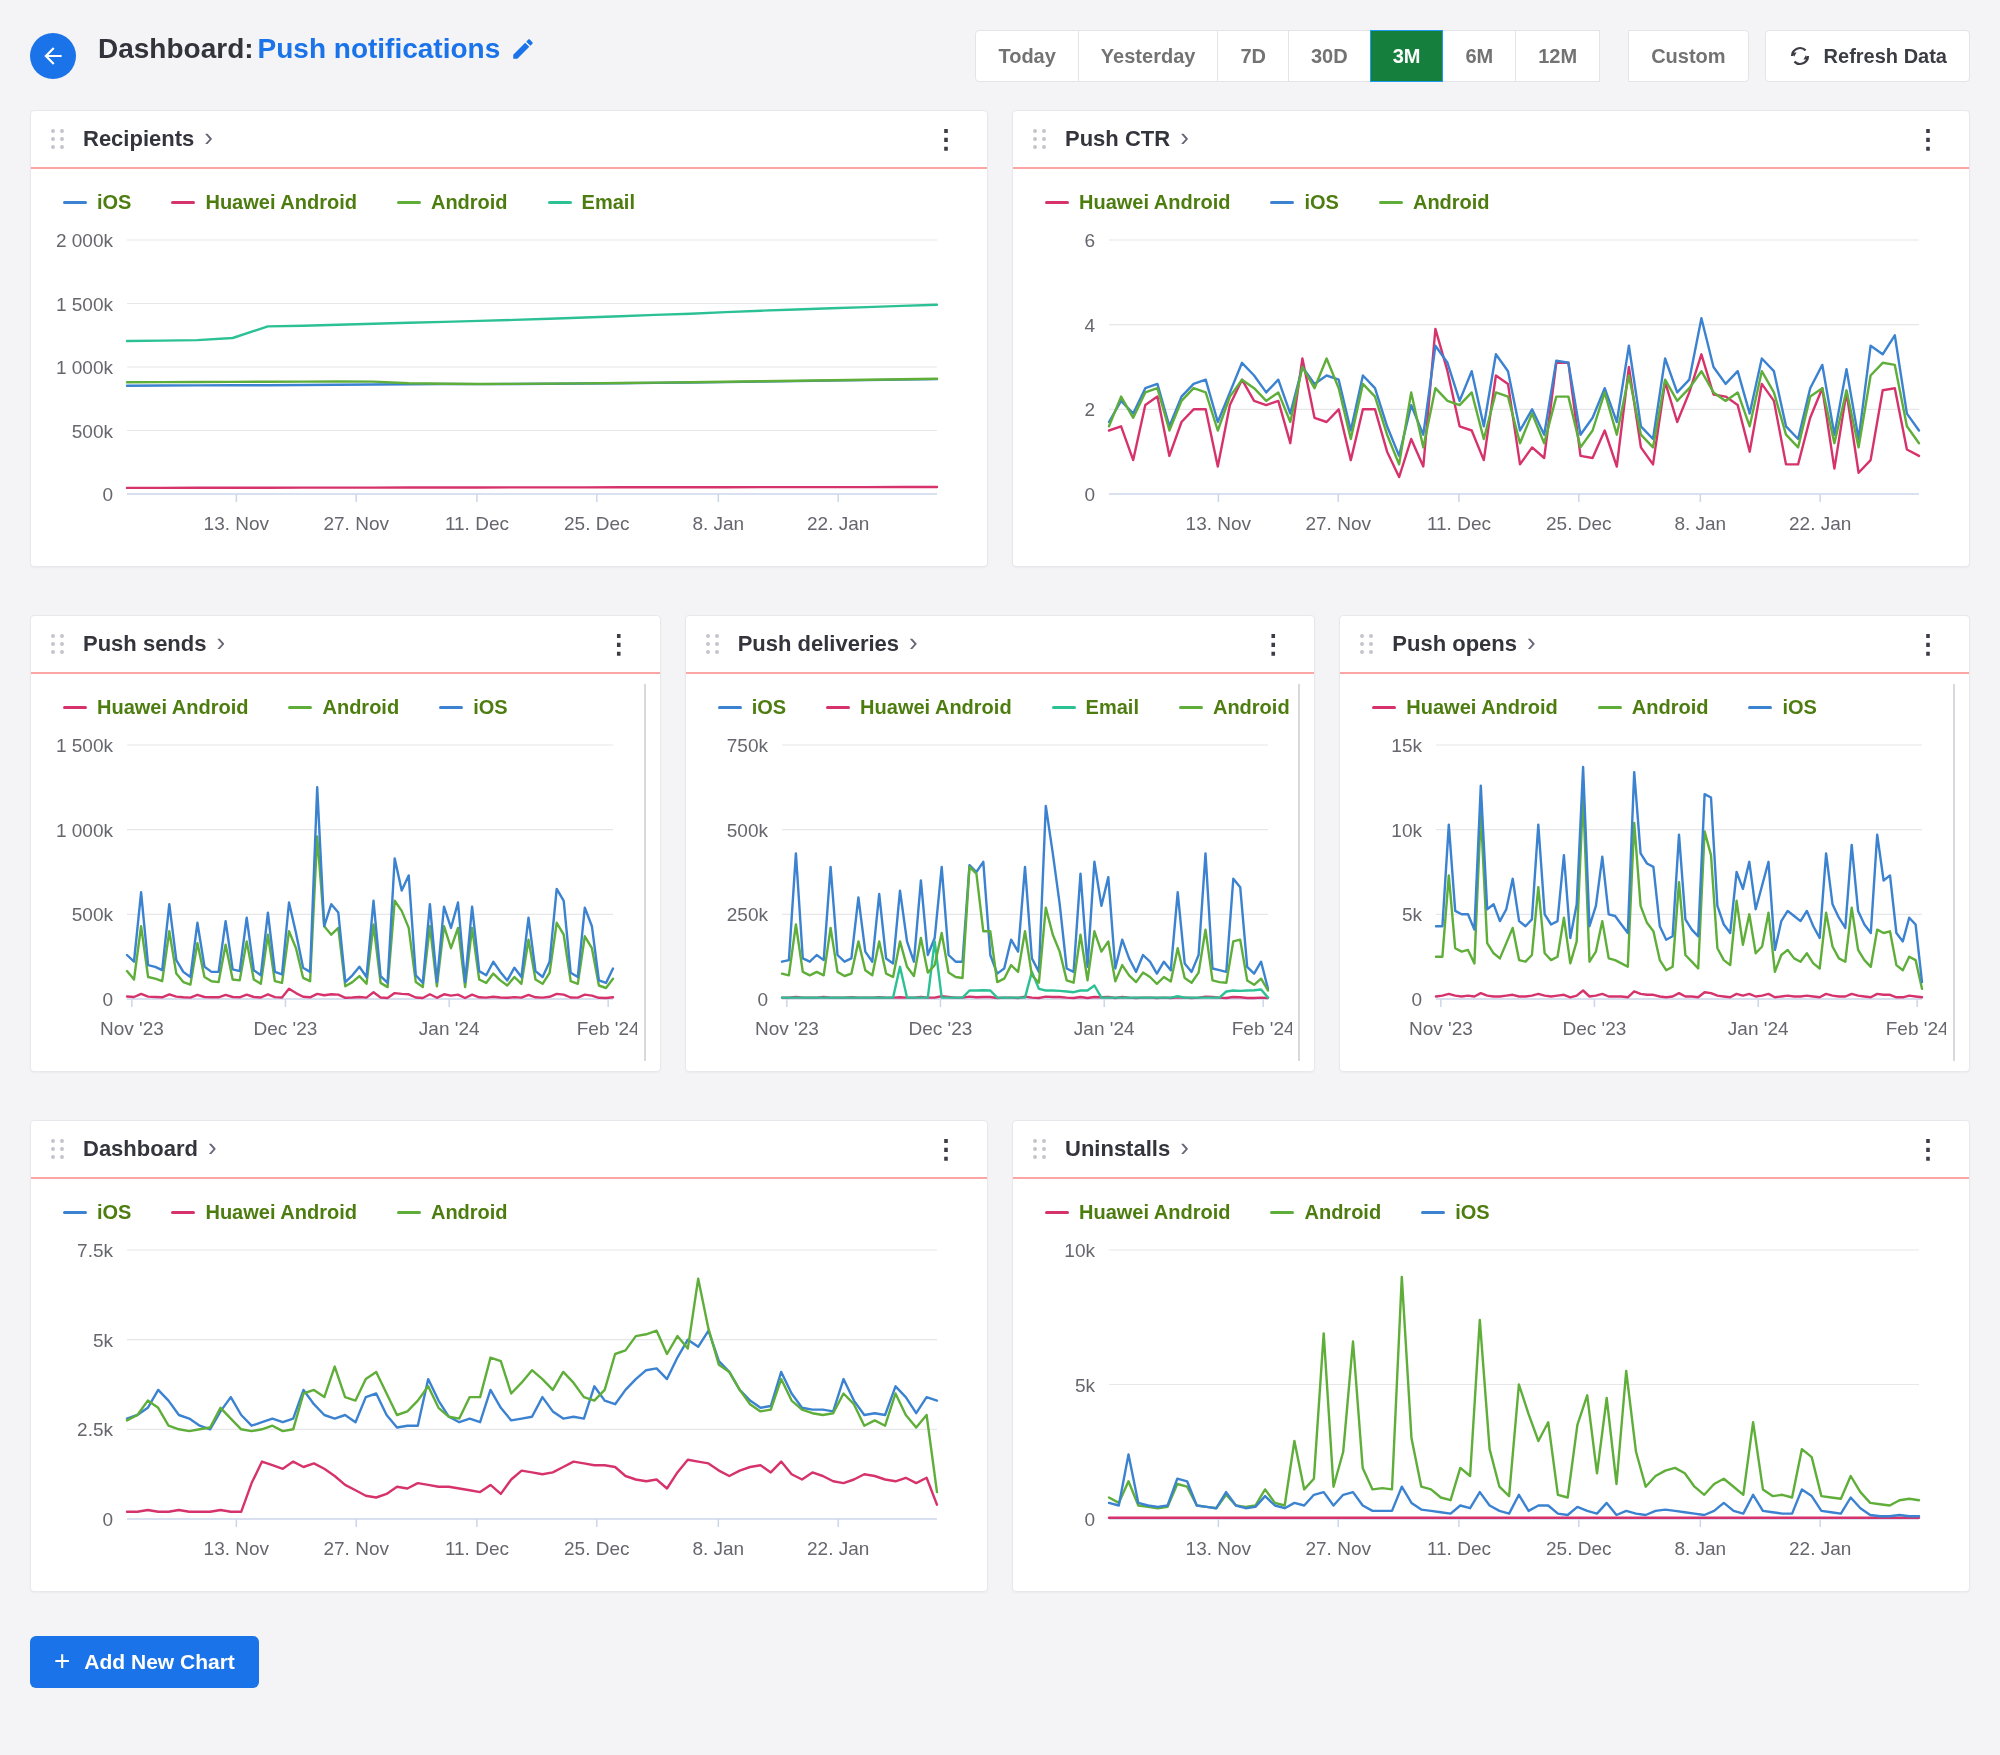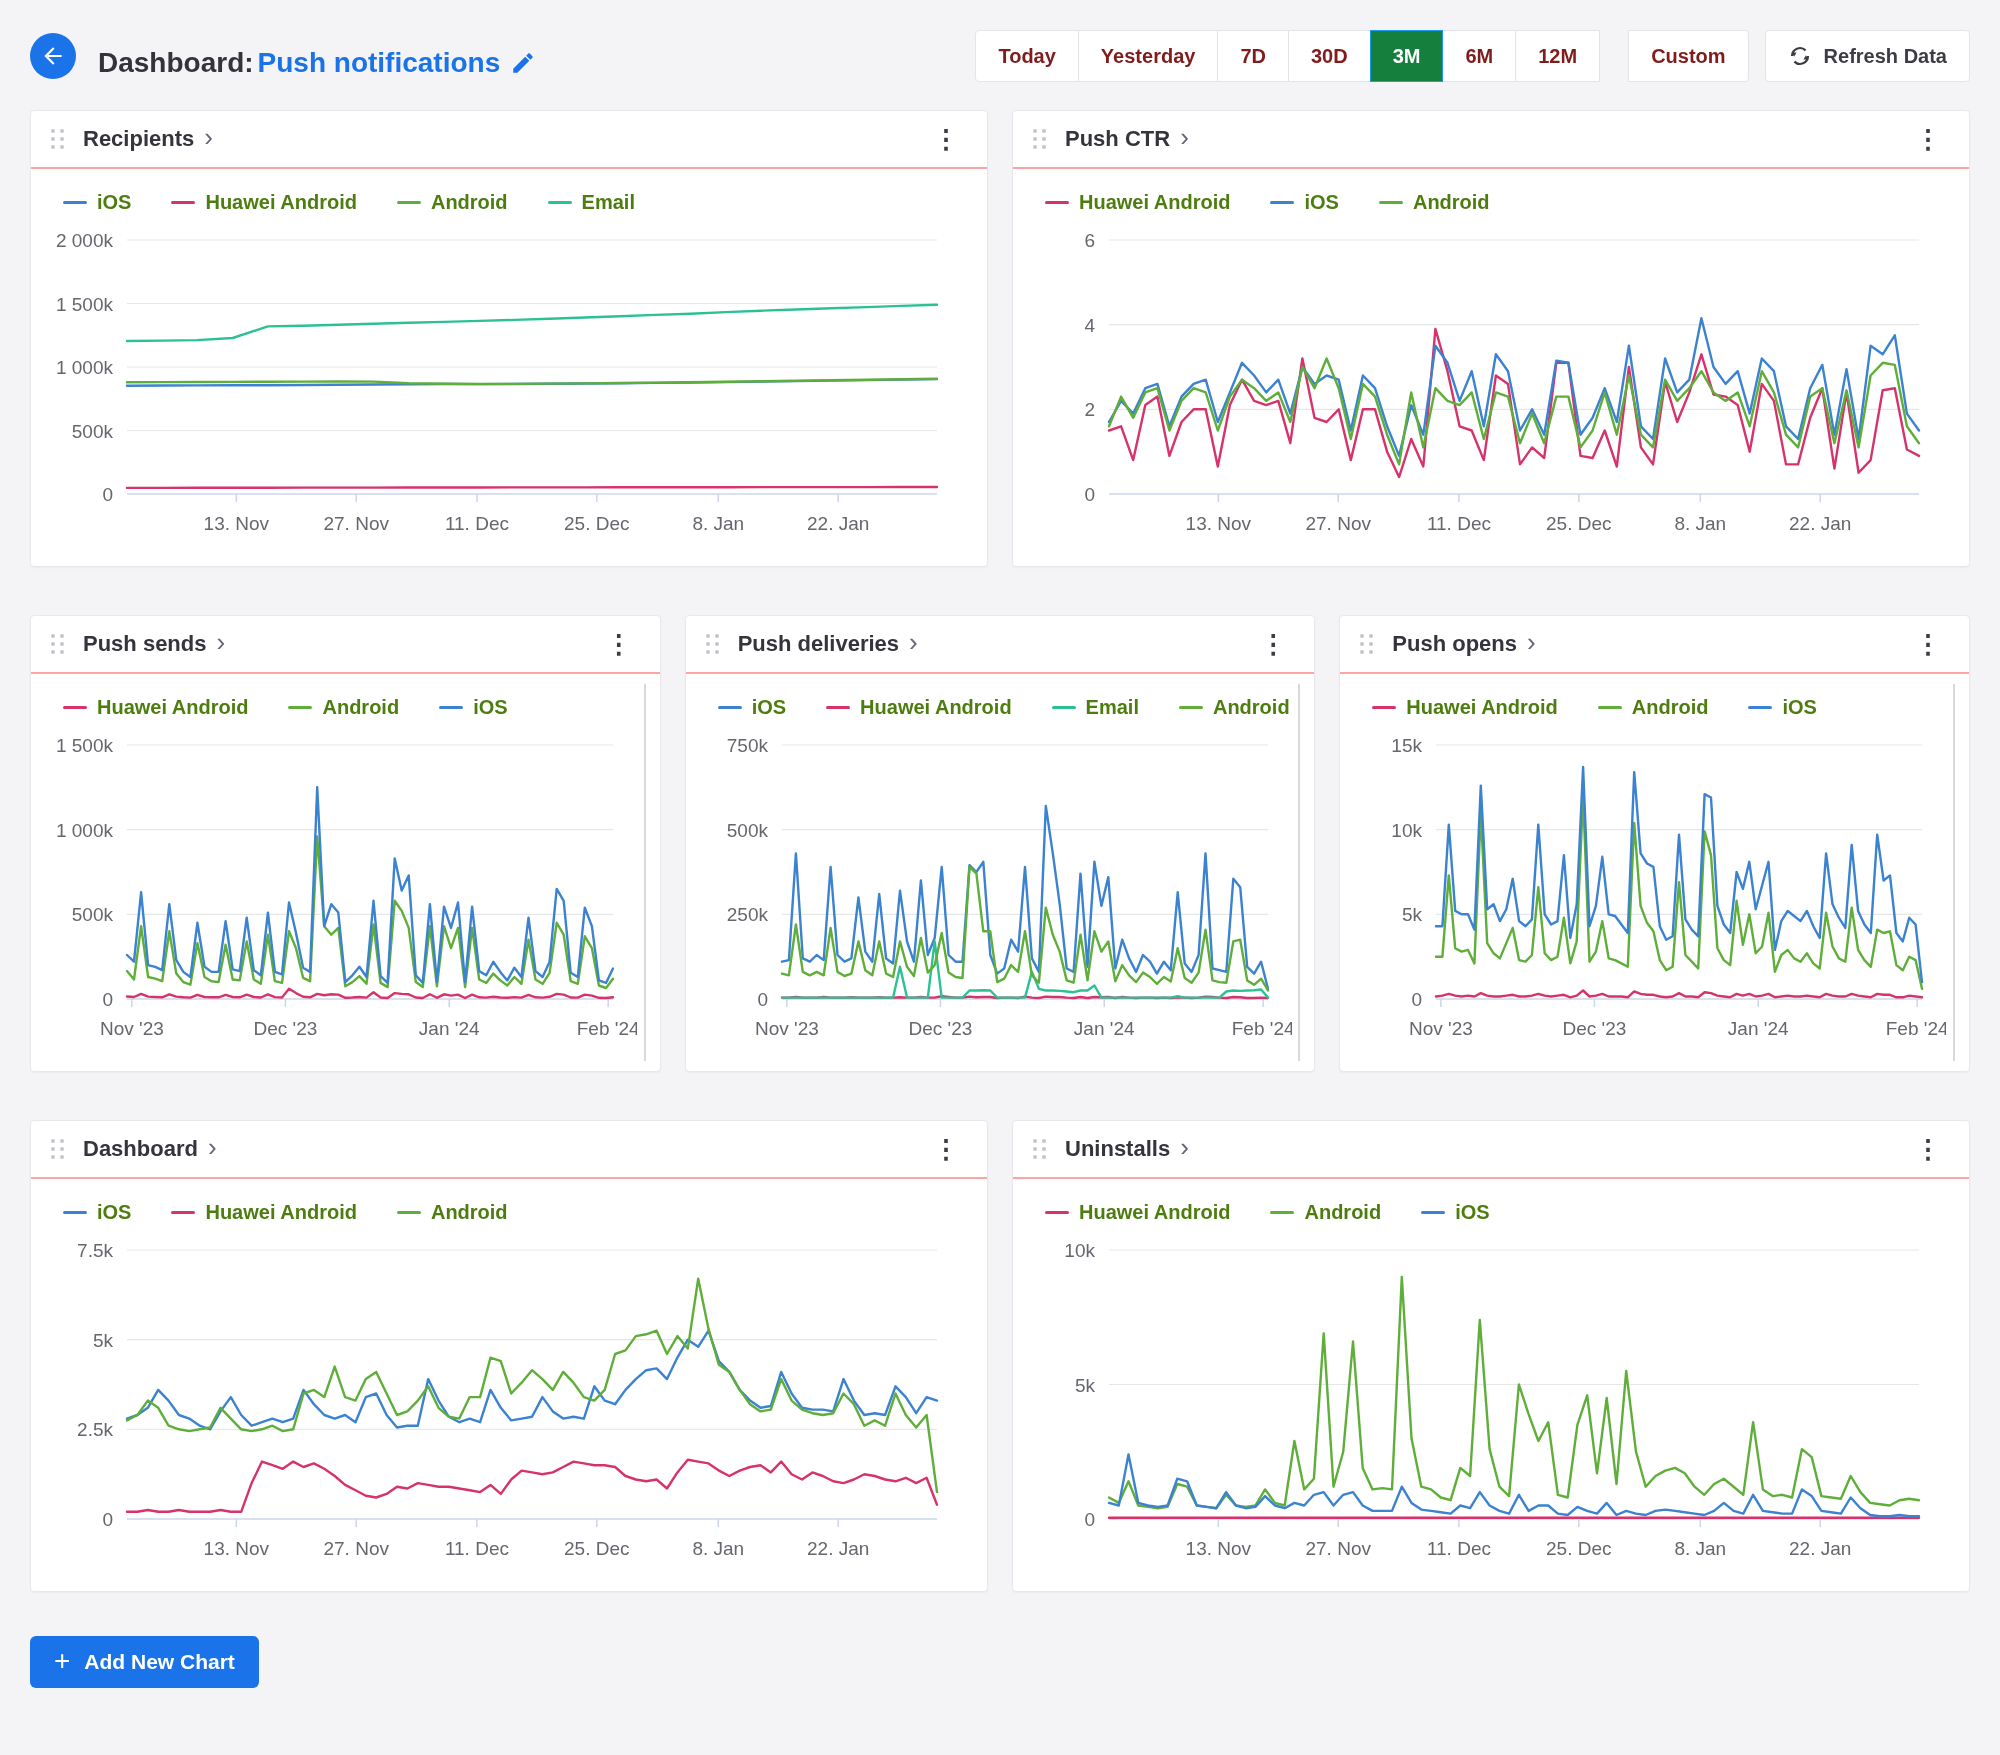--- a/index.html
+++ b/index.html
@@ -2,29 +2,29 @@
 <html><head>
 <meta charset="utf-8">
 <style>
   * { margin:0; padding:0; box-sizing:border-box; }
   html,body { background:#f4f4f6; font-family:"Liberation Sans", sans-serif; }
   body { width:2000px; min-height:1755px; }
   .wrap { padding:28px 30px 30px 30px; }
 
   
   .topbar { display:flex; align-items:center; justify-content:space-between; height:56px; }
-  .topbar-left { display:flex; align-items:flex-end; gap:22px; }
+  .topbar-left { display:flex; align-items:flex-start; gap:22px; }
   .back-btn { width:46px; height:46px; border-radius:50%; background:#1a73e8; display:flex; align-items:center; justify-content:center; cursor:pointer; border:none; }
   .back-btn svg { width:26px; height:26px; }
   .page-title { font-size:28px; font-weight:700; color:#33333b; }
   .dash-name { font-size:28px; font-weight:700; color:#1a73e8; margin-left:4px; cursor:pointer; }
   .edit-ic { width:26px; height:26px; margin-left:10px; cursor:pointer; }
   .topbar-right { display:flex; align-items:center; gap:16px; }
   .range-group { display:flex; }
-  .range-btn { height:52px; padding:0 22px; background:#fff; border:1px solid #e4e4e8; margin-left:-1px; font-size:20px; font-weight:600; color:#7f1d1d; font-family:inherit; cursor:pointer; }
+  .range-btn { height:52px; padding:0 22px; background:#fff; border:1px solid #e4e4e8; margin-left:-1px; font-size:20px; font-weight:600; color:#737373; font-family:inherit; cursor:pointer; }
   .range-btn:first-child { border-radius:4px 0 0 4px; margin-left:0; }
   .range-btn:last-child { border-radius:0 4px 4px 0;margin-left:28px; }
   .range-btn.active { background:#15803d; border-color:#1e9bf0; color:#fff; position:relative; z-index:1; }
   .refresh-btn { height:52px; padding:0 22px; background:#fff; border:1px solid #e4e4e8; border-radius:4px; display:flex; align-items:center; gap:12px; font-size:20px; font-weight:600; color:#3c3c44; font-family:inherit; cursor:pointer;justify-content:space-between; }
   .refresh-btn svg { width:24px; height:24px; }
 
   
   .row { display:grid; gap:24px; }
   .row1 { grid-template-columns:1fr 1fr; margin-top:26px; }
   .row2 { grid-template-columns:1fr 1fr 1fr; margin-top:48px; }

